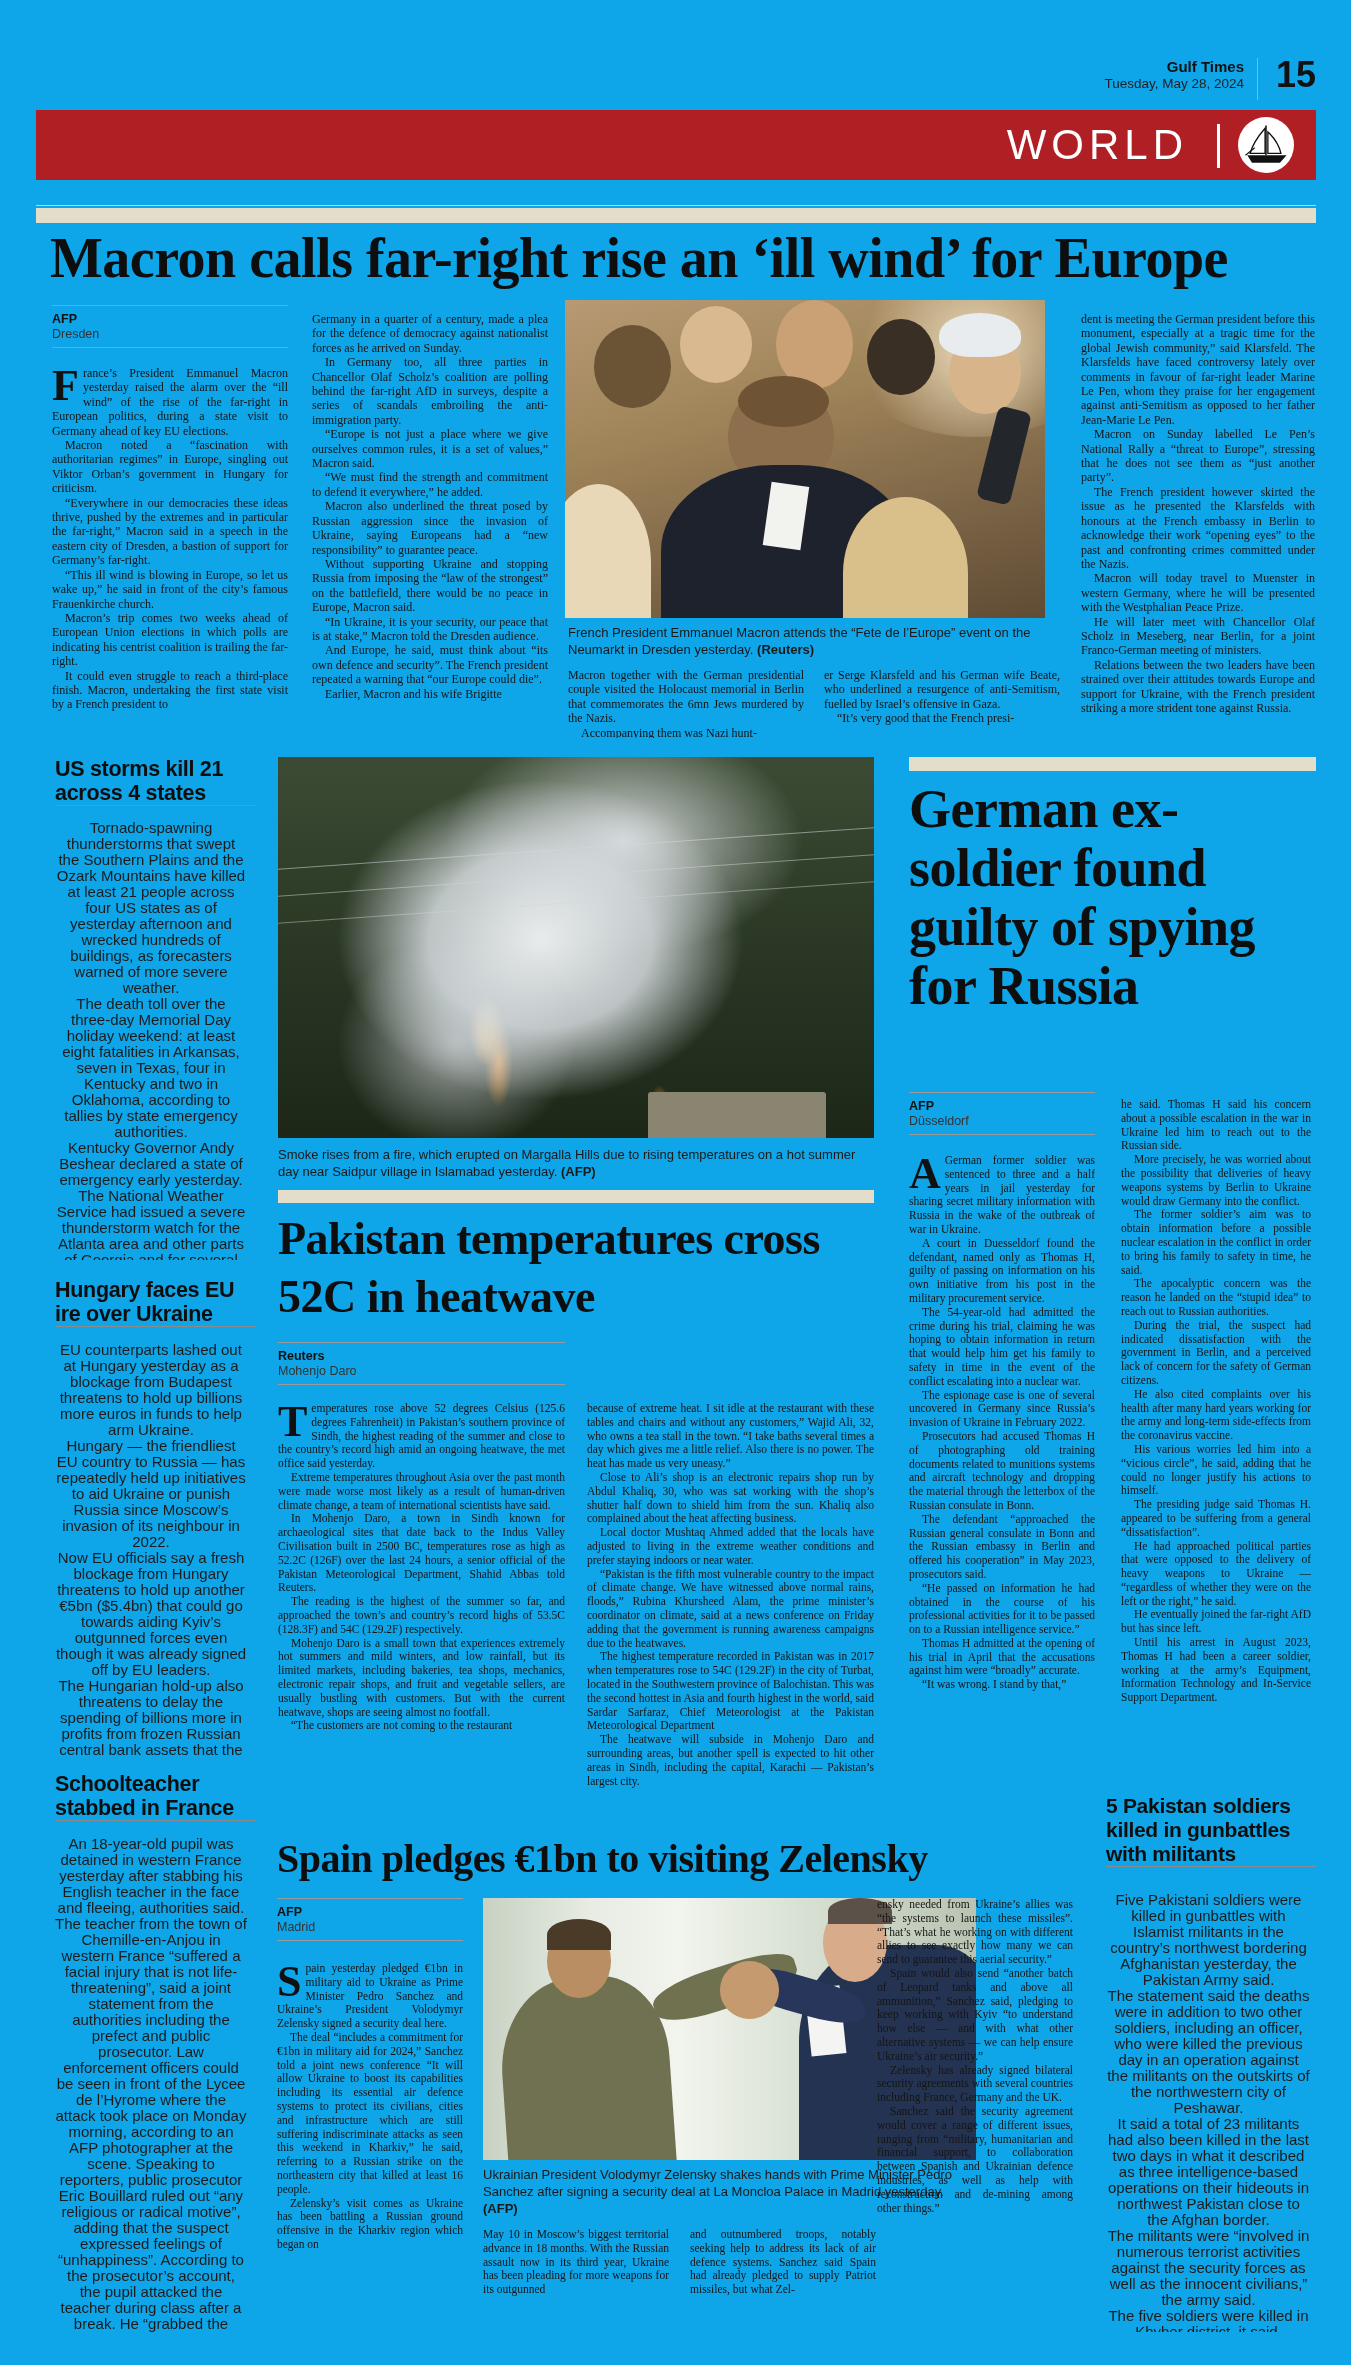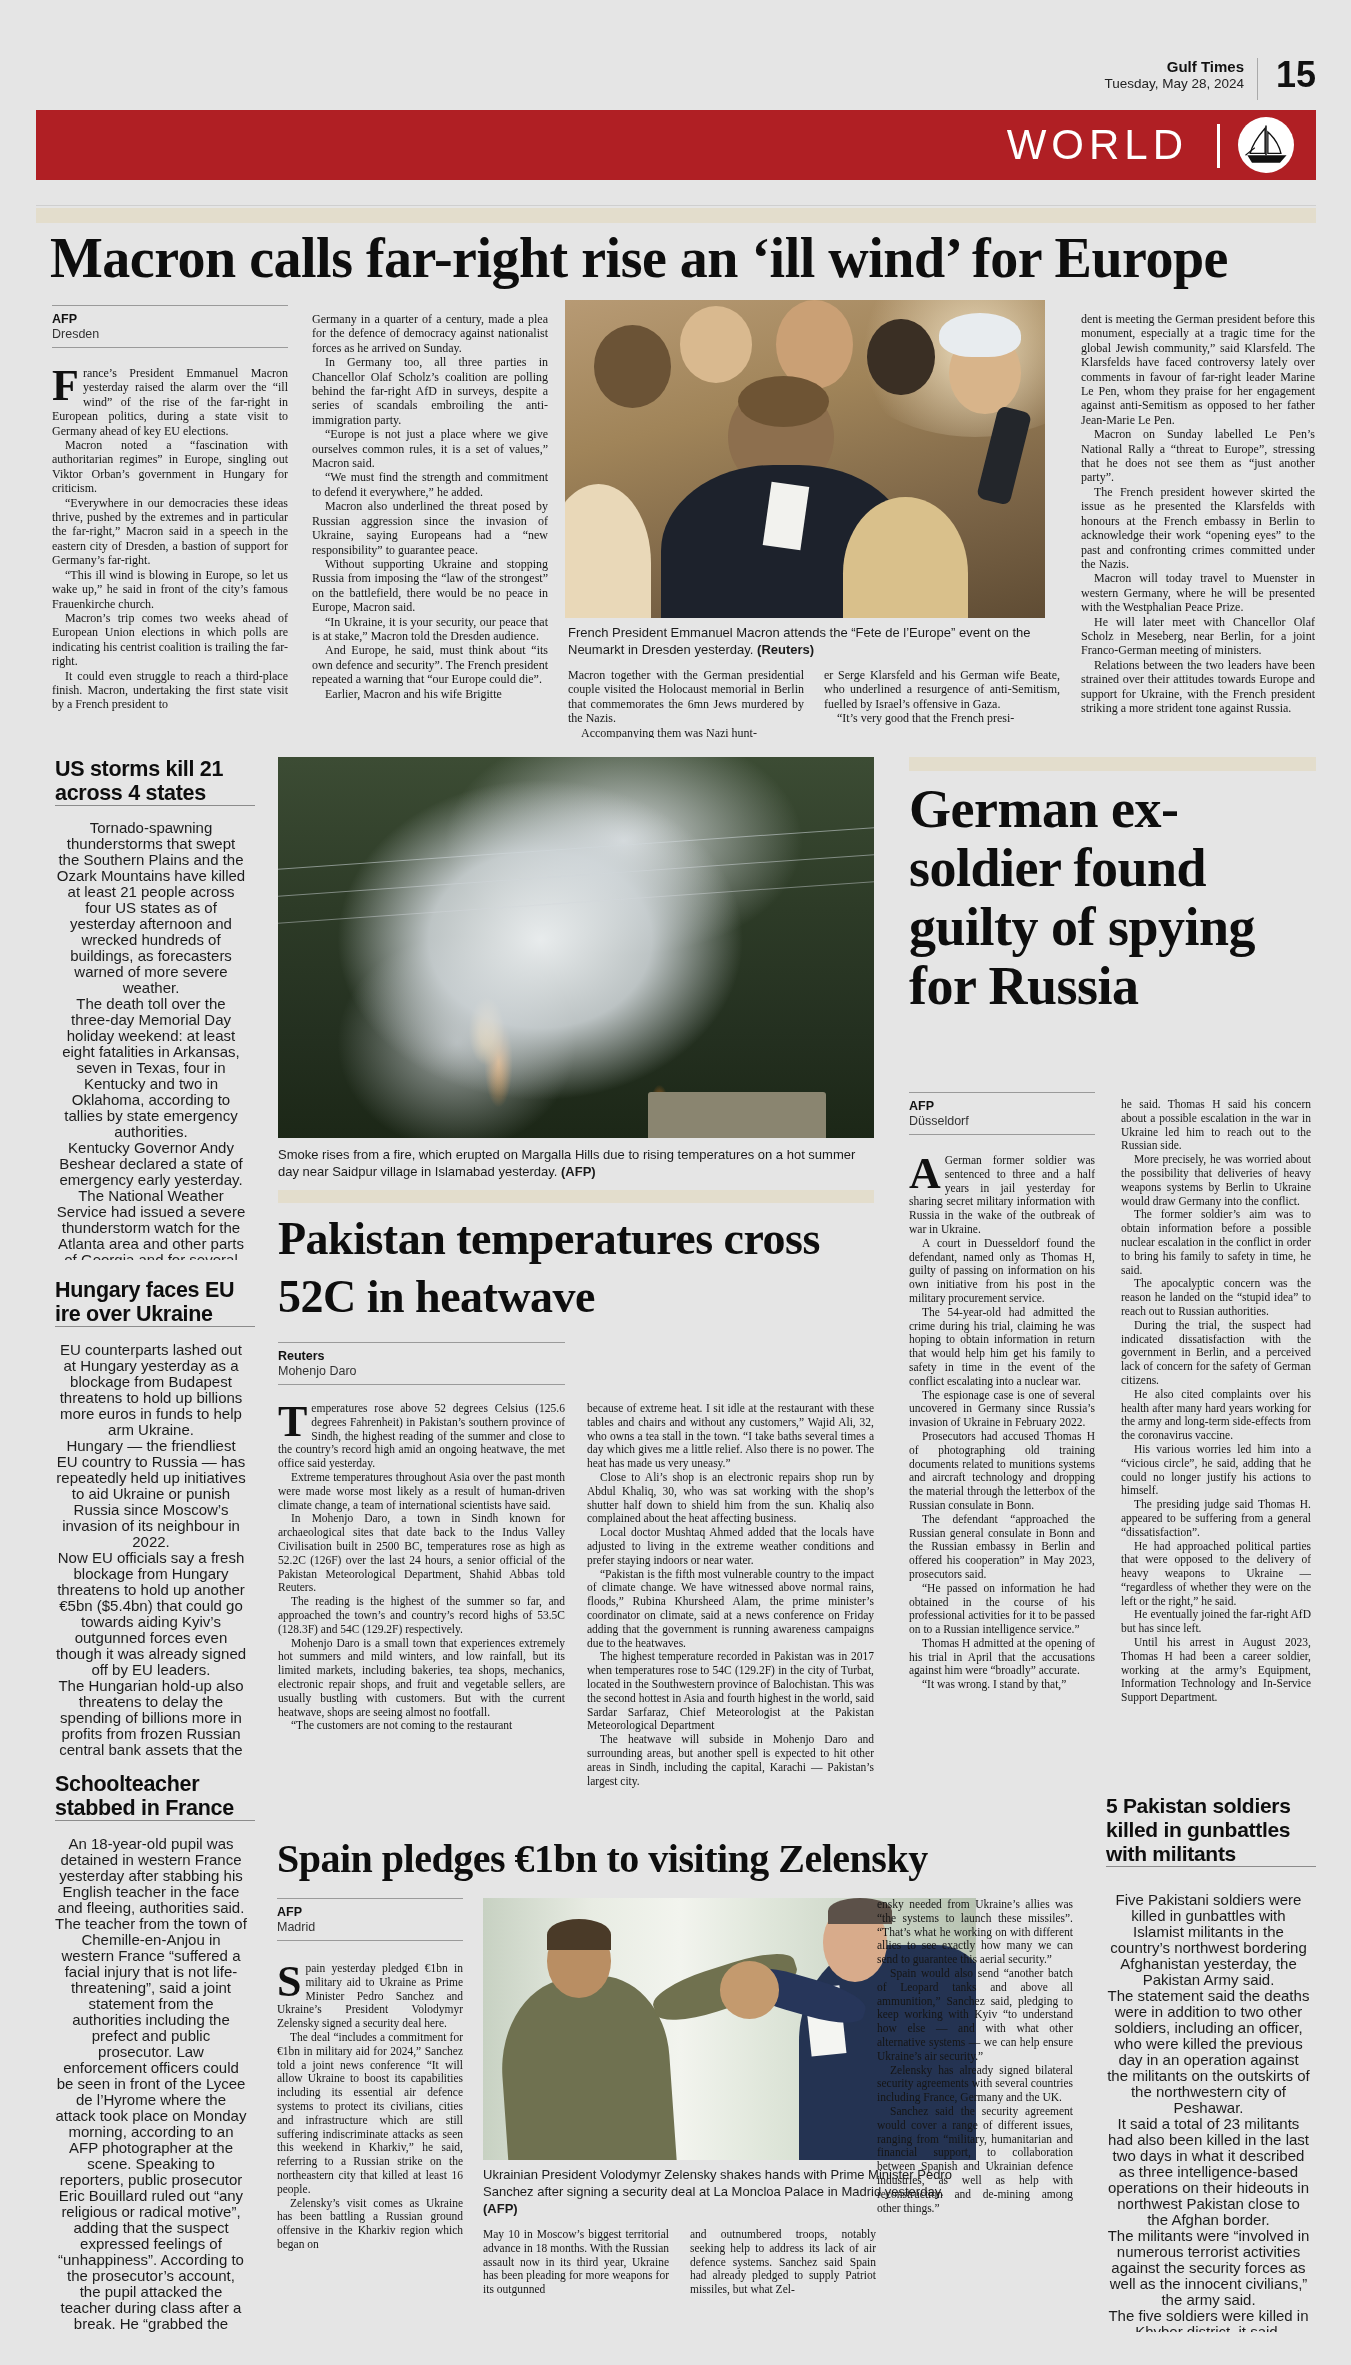--- a/index.html
+++ b/index.html
@@ -1,16 +1,16 @@
 <!DOCTYPE html>
 <html><head>
 <meta charset="utf-8">
 <style>
   html,body{margin:0;padding:0;background:#fff;}
-  #page{position:relative;width:1351px;height:2365px;background:#e5e5e5;overflow:hidden;
+  #page{position:relative;width:1351px;height:2365px;background:#0ea5e9;overflow:hidden;
         font-family:"Liberation Serif",serif;color:#151515;}
   .abs{position:absolute;}
   .serifcol{font-size:12px;line-height:14.4px;text-align:justify;overflow:hidden;}
   .serifcol.sm{font-size:11.5px;line-height:13.8px;}
   .para{margin:0;}
   .para + .para{text-indent:13px;}
   .sans{font-family:"Liberation Sans",sans-serif;text-align:center;}
   .sanscol{font-family:"Liberation Sans",sans-serif;font-size:15px;line-height:16px;
            text-align:center;overflow:hidden;color:#1c1c1c;}
   .sanscol .para + .para{text-indent:0;}

